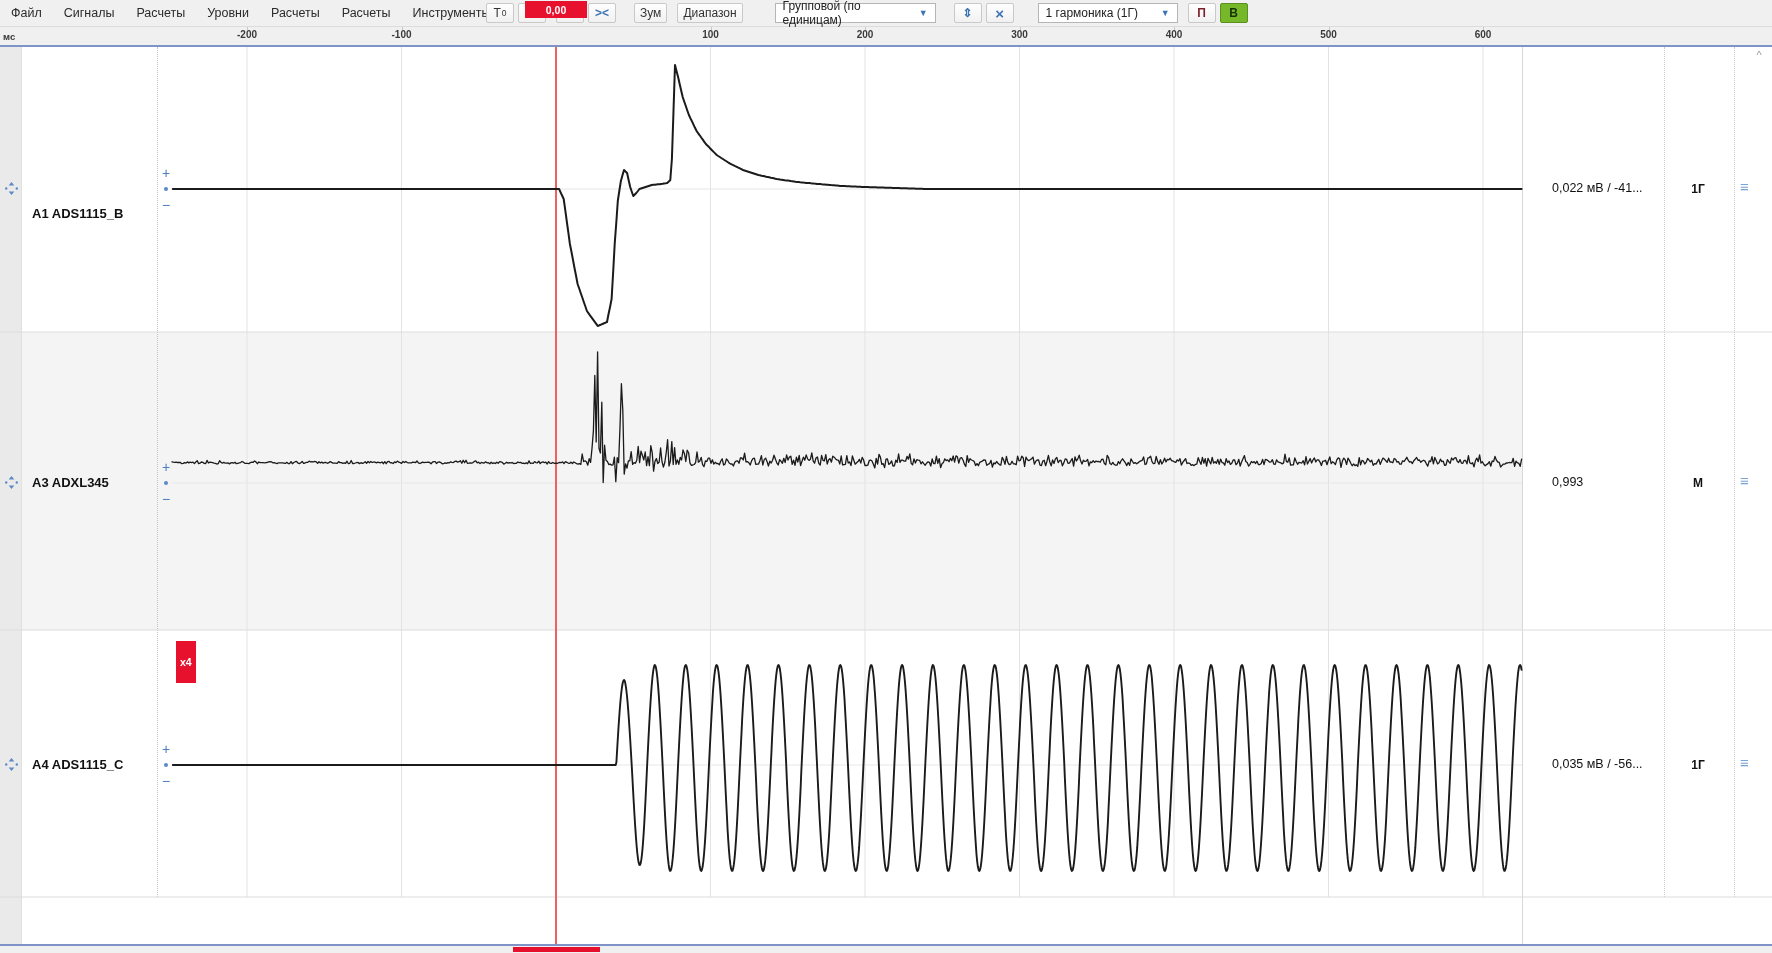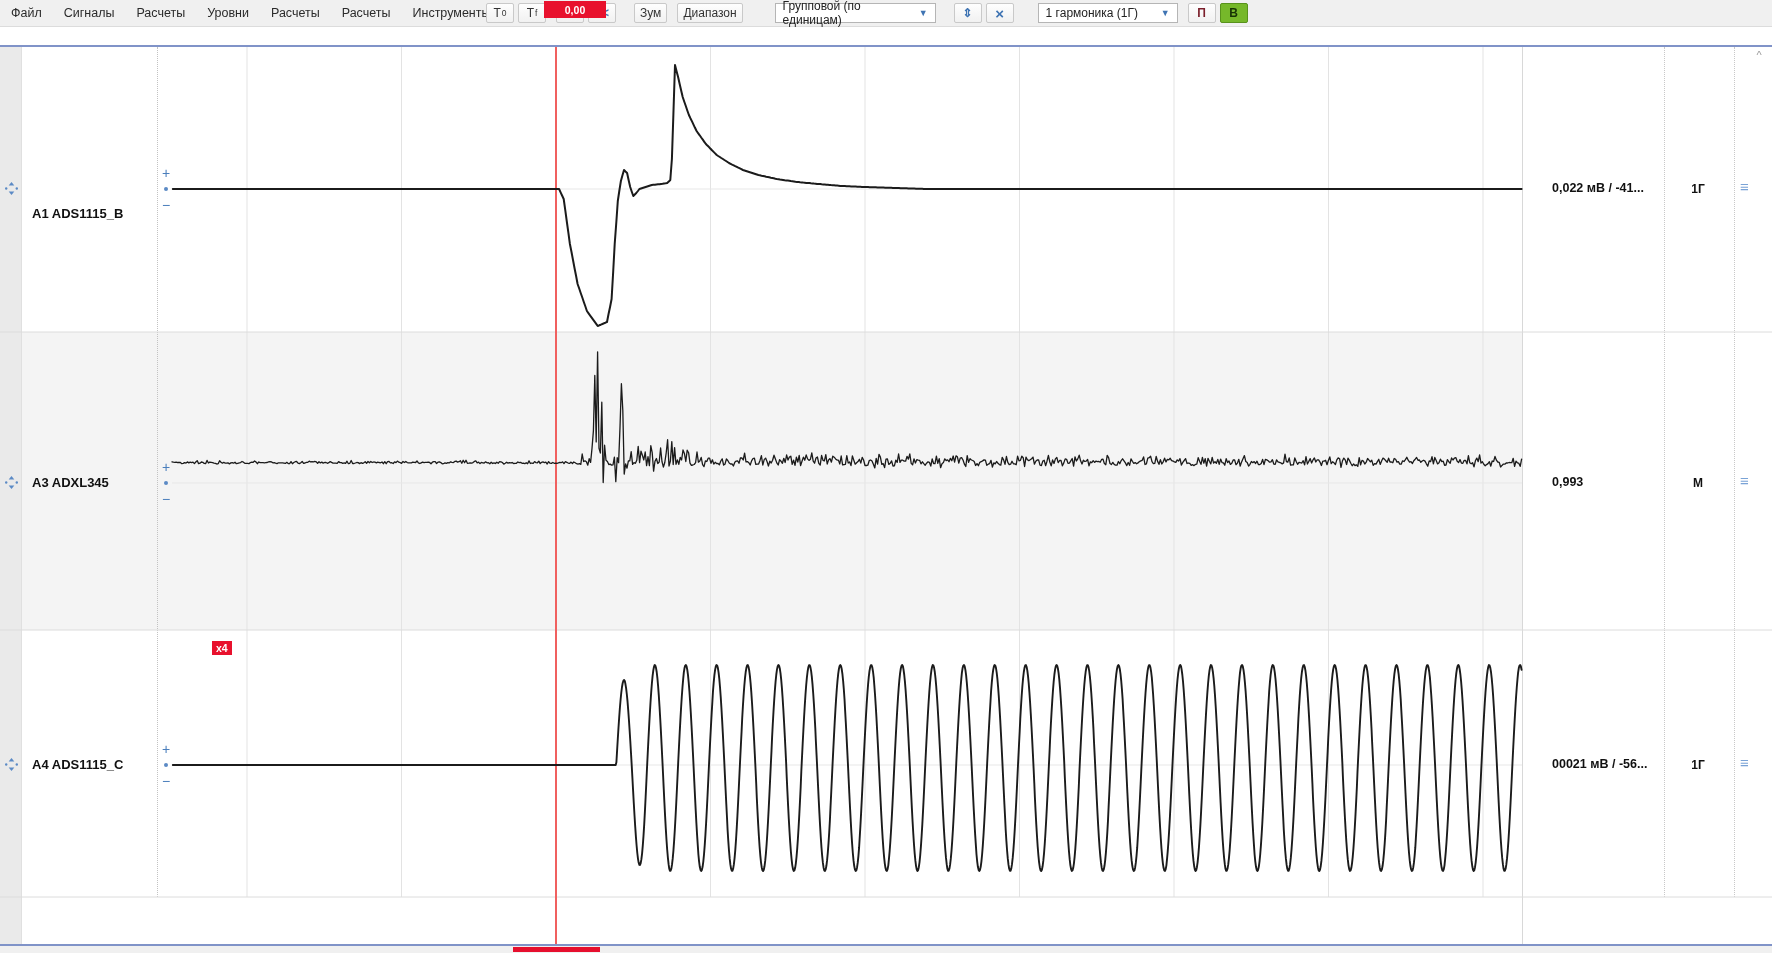--- a/index.html
+++ b/index.html
@@ -24,41 +24,41 @@
   #btn-p{color:#7b1f2b;font-weight:bold;}
   #btn-v{background:#76b82a;border:1px solid #58921c;color:#173305;font-weight:bold;}
 
   
   #ruler{position:absolute;left:0;top:26px;width:100%;height:19px;background:#f0f0f0;z-index:9;}
   .tick-label{position:absolute;top:3px;transform:translateX(-50%);font-size:10px;font-weight:bold;color:#3a3a3a;}
   .tick-mark{position:absolute;top:0;width:1px;height:4px;background:#c9c9c9;}
   #ruler-unit{position:absolute;left:3px;top:5px;font-size:9.5px;font-weight:bold;color:#3a3a3a;}
   #cursor-label{position:absolute;top:1px;height:17px;min-width:38px;transform:translateX(-50%);
                 background:#e8112d;color:#fff;font-size:10.5px;font-weight:bold;
-                display:flex;align-items:center;justify-content:center;padding:0 12px;z-index:12;margin-left:19px;}
+                display:flex;align-items:center;justify-content:center;padding:0 12px;z-index:12;}
   .blue-line{position:absolute;left:0;width:100%;height:2px;background:#8093c8;z-index:8;}
 
   
   .row-bg{position:absolute;left:0;z-index:0;}
   #left-strip{position:absolute;left:0;top:47px;width:22px;height:897px;background:#eaeaea;
               border-right:1px solid #e0e0e0;z-index:1;box-sizing:border-box;}
   #label-sep{position:absolute;left:157px;top:47px;height:850px;border-left:1px dotted #c2c2c2;z-index:2;}
   #right-panel{position:absolute;left:1522px;top:47px;width:250px;height:897px;background:#fff;
                border-left:1px solid #d8d8d8;z-index:1;box-sizing:border-box;}
   .rp-dotted{position:absolute;top:0;height:850px;border-left:1px dotted #c8c8c8;}
   #plot-svg{position:absolute;left:0;top:47px;z-index:3;}
   .ch-label{position:absolute;left:32px;font-size:13px;font-weight:bold;color:#111;z-index:4;white-space:nowrap;}
   .ch-icon{position:absolute;left:4px;width:15px;height:15px;z-index:4;}
   .pm{position:absolute;left:159px;width:14px;text-align:center;font-size:14px;color:#4a7ebc;z-index:4;line-height:12px;cursor:default;}
   .zero-dot{position:absolute;left:164px;width:4px;height:4px;border-radius:50%;background:#5b8ac5;z-index:4;}
-  .ch-value{position:absolute;left:1552px;font-size:12.5px;font-weight:bold;color:#111;z-index:4;white-space:nowrap;}
+  .ch-value{position:absolute;left:1552px;font-size:12.5px;font-weight:normal;color:#111;z-index:4;white-space:nowrap;}
   .ch-unit{position:absolute;left:1672px;width:52px;text-align:center;font-size:12px;font-weight:bold;color:#111;z-index:4;}
   .ch-menu{position:absolute;left:1740px;font-size:15px;color:#7aa3d6;z-index:4;line-height:14px;letter-spacing:0;}
   .gain-badge{position:absolute;background:#e8112d;color:#fff;font-size:10.5px;font-weight:bold;
-              padding:1px 4px;z-index:5;margin-left:36px;}
+              padding:15px 4px;z-index:5;}
   #scroll-up{position:absolute;left:1752px;top:50px;width:14px;height:12px;z-index:6;color:#9a9a9a;
              font-size:11px;text-align:center;line-height:10px;}
 
   
   #bottom-strip{position:absolute;left:0;top:946px;width:100%;height:7px;background:#f0f0f0;z-index:8;}
   #range-indicator{position:absolute;left:513px;top:947px;width:87px;height:5px;background:#e60f2e;z-index:9;}
 </style>
 </head>
 <body>
 
@@ -105,20 +105,39 @@
       <span class="gap6"></span>
     <div class="tsel" style="width:140px;">
       <span>1 гармоника (1Г)</span>
       <span class="selarrow">▼</span>
     </div>
     <span class="gap6"></span>
     <button class="tbtn" id="btn-p">П</button>
     <button class="tbtn" id="btn-v">В</button>
   </div>
 
+  <div id="ruler">
+    <span id="ruler-unit">мс</span>
+  <div class="tick-mark" style="left: 247px;"></div>
+      <div class="tick-label" style="left: 247px;">-200</div>
+      <div class="tick-mark" style="left: 401.5px;"></div>
+      <div class="tick-label" style="left: 401.5px;">-100</div>
+      <div class="tick-mark" style="left: 710.5px;"></div>
+      <div class="tick-label" style="left: 710.5px;">100</div>
+      <div class="tick-mark" style="left: 865px;"></div>
+      <div class="tick-label" style="left: 865px;">200</div>
+      <div class="tick-mark" style="left: 1019.5px;"></div>
+      <div class="tick-label" style="left: 1019.5px;">300</div>
+      <div class="tick-mark" style="left: 1174px;"></div>
+      <div class="tick-label" style="left: 1174px;">400</div>
+      <div class="tick-mark" style="left: 1328.5px;"></div>
+      <div class="tick-label" style="left: 1328.5px;">500</div>
+      <div class="tick-mark" style="left: 1483px;"></div>
+      <div class="tick-label" style="left: 1483px;">600</div>
+    </div>
   <div id="cursor-label" style="left: 556px;">0,00</div>
   <div class="blue-line" style="top:45px;"></div>
 
   <div id="rows">
       <div class="row-bg" style="top: 47px; height: 285px; width: 1772px; background: rgb(255, 255, 255);"></div>
       <div class="row-bg" style="top: 332px; height: 298px; width: 1522px; background: rgb(244, 244, 244);"></div>
       <div class="row-bg" style="top: 630px; height: 267px; width: 1772px; background: rgb(255, 255, 255);"></div>
     </div>
   <div id="left-strip"></div>
   <div id="label-sep"></div>
@@ -178,21 +197,21 @@
       <div class="ch-icon" style="top: 757px;"><svg width="15" height="15" viewBox="0 0 15 15">
           <path d="M7.5 1 L10.3 4.4 H4.7 Z" fill="#5b8ac5"></path>
           <path d="M7.5 14 L10.3 10.6 H4.7 Z" fill="#5b8ac5"></path>
           <circle cx="2.2" cy="7.5" r="1.2" fill="#5b8ac5"></circle>
           <circle cx="12.8" cy="7.5" r="1.2" fill="#5b8ac5"></circle>
         </svg></div>
       <div class="ch-label" style="top: 757px;">A4 ADS1115_C</div>
       <div class="pm" style="top: 743px;">+</div>
       <div class="zero-dot" style="top: 763px;"></div>
       <div class="pm" style="top: 775px;">−</div>
-      <div class="ch-value" style="top: 757px;">00021 мВ / -56...</div>
+      <div class="ch-value" style="top: 757px;">0,035 мВ / -56...</div>
       <div class="ch-unit" style="top: 758px;">1Г</div>
       <div class="ch-menu" style="top: 756px;">≡</div>
       <div class="gain-badge" style="top: 641px; left: 176px;">x4</div>
     </div>
 
   <div id="scroll-up">^</div>
 
   <div class="blue-line" style="top:944px;"></div>
   <div id="bottom-strip"></div>
   <div id="range-indicator"></div>

